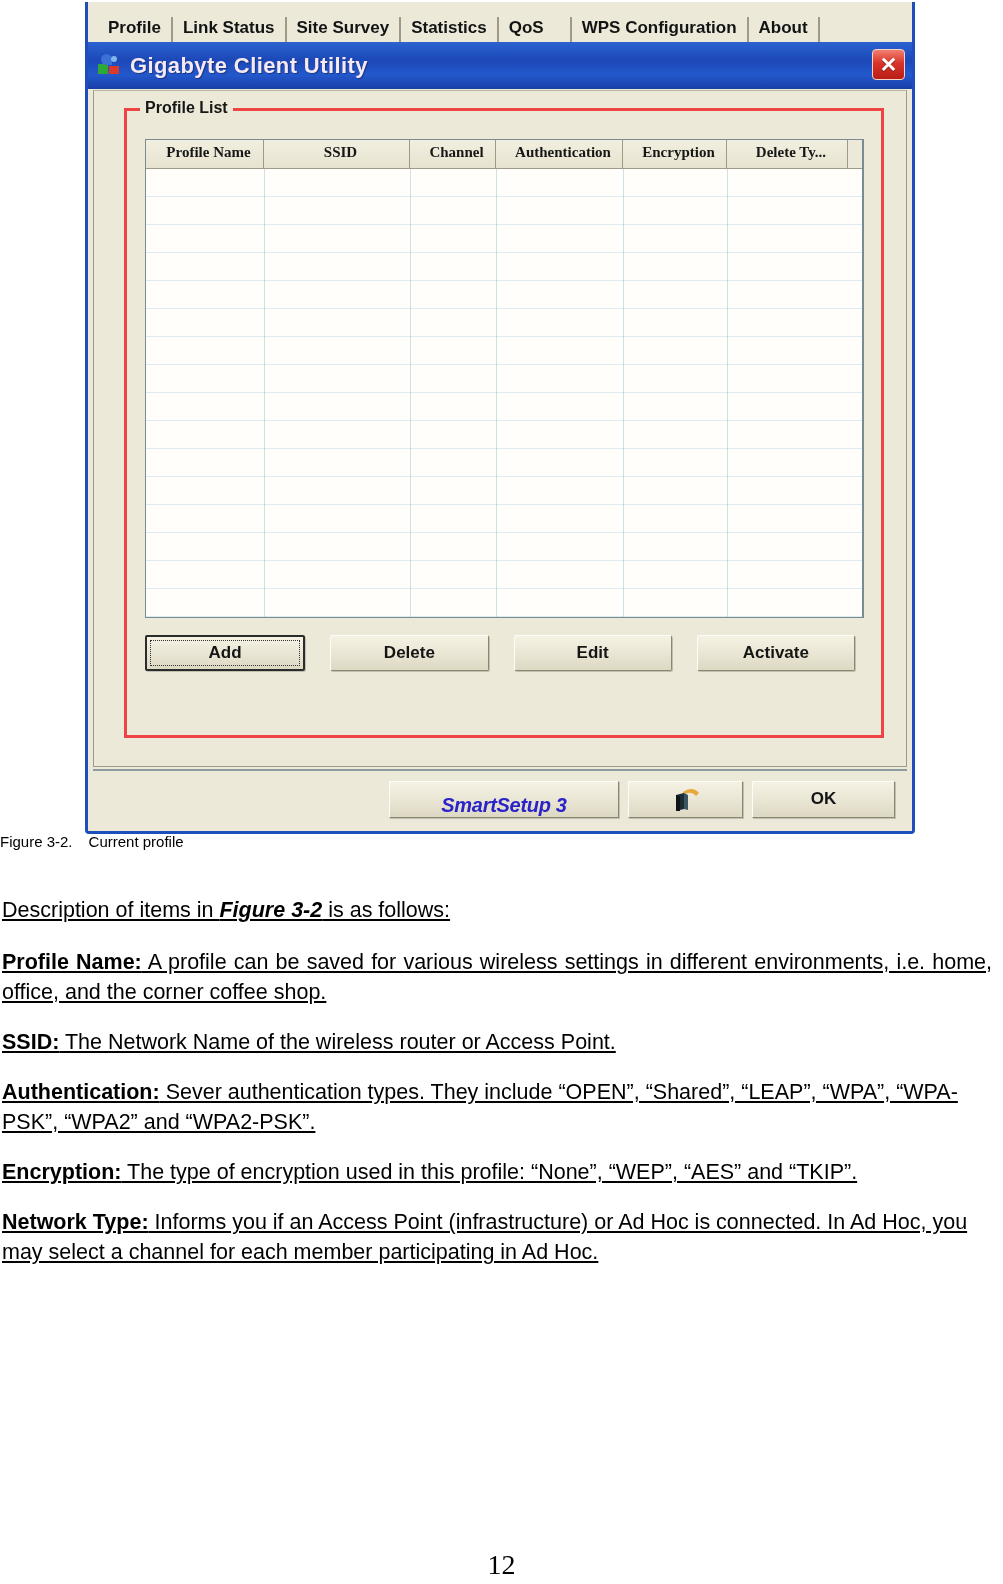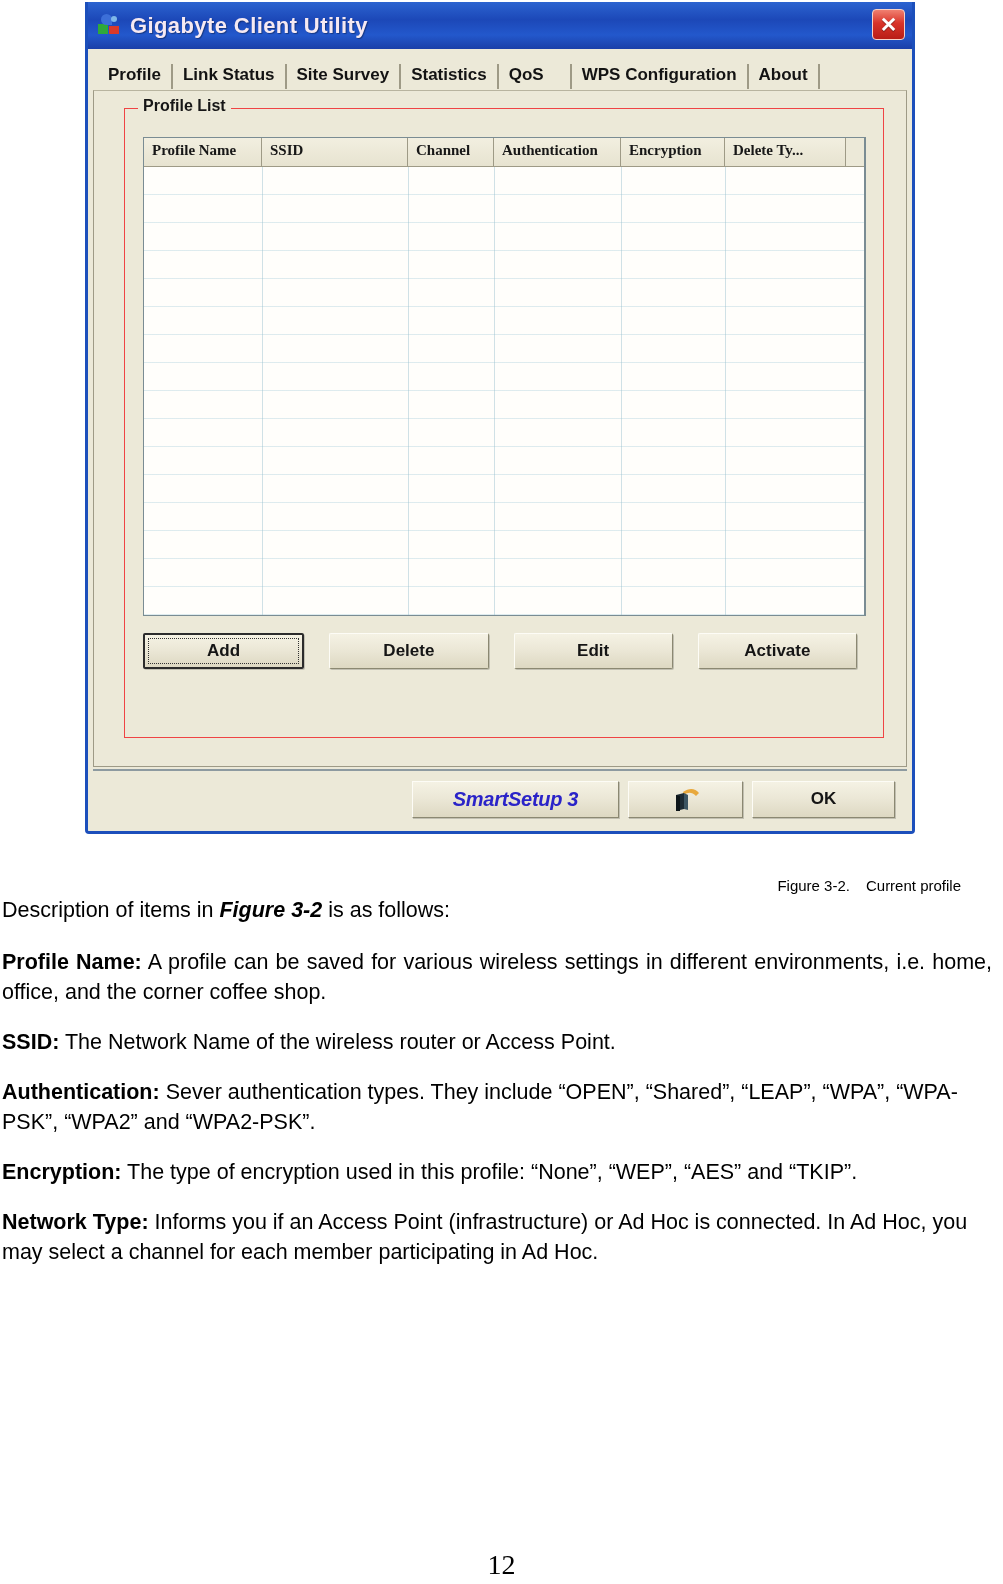--- a/index.html
+++ b/index.html
@@ -123,22 +123,23 @@
     border-top-color: #b8b49f;
   }
 
   
   #profile-group {
     position: absolute;
     left: 30px;
     top: 17px;
     right: 22px;
     bottom: 28px;
-    border: 1px solid #ef4444;
-    box-sizing: border-box;
+    border: 3px solid #ef4444;
+    box-sizing: border-box;
+    text-align: center;
   }
   #profile-group-label {
     position: absolute;
     left: 13px;
     top: -11px;
     background: #ece9d8;
     padding: 0 5px;
     font-size: 16px;
     font-weight: bold;
     color: #161616;
@@ -255,28 +256,28 @@
     background: #ece9d8;
     border-top: 2px solid #8d9aa0;
     display: flex;
     align-items: center;
     justify-content: flex-end;
     padding-right: 12px;
     box-sizing: border-box;
     gap: 9px;
   }
   #smartsetup-button {
-    width: 207px;
+    width: 230px;
     height: 37px;
     background: linear-gradient(180deg, #f5f2e4 0%, #ebe7d6 48%, #ddd8c2 100%);
     border: 1px solid #8b8872;
     border-top-color: #fdfcf6;
     border-left-color: #fdfcf6;
     display: flex;
-    align-items: center;
+    align-items: flex-end;
     justify-content: center;
     cursor: pointer;
     box-sizing: border-box;
     box-shadow: 1px 1px 0 rgba(0,0,0,0.18);
   }
   #smartsetup-label {
     font-size: 20px;
     font-weight: bold;
     font-style: italic;
     color: #2a23c8;
@@ -312,39 +313,40 @@
     font-size: 17px;
     font-weight: bold;
     color: #151515;
     box-shadow: 1px 1px 0 rgba(0,0,0,0.18);
   }
 
   
   #figure-caption {
     position: absolute;
     left: 0;
-    top: 877px;
+    top: 833px;
     width: 961px;
-    text-align: right;
+    text-align: left;
     font-size: 15px;
     color: #000;
   }
   #figure-caption .gap { display: inline-block; width: 16px; }
 
   #doc-text {
     position: absolute;
     left: 2px;
     top: 895px;
     width: 990px;
     font-size: 21.5px;
     line-height: 30px;
     color: #000;
   }
   #doc-text p {
     margin: 0 0 20px 0;
+    text-decoration: underline;
   }
   #doc-text p.justified {
     text-align: justify;
   }
   #doc-text b { font-weight: bold; }
 
   #page-number {
     position: absolute;
     left: 0;
     top: 1549px;
@@ -352,44 +354,44 @@
     text-align: center;
     font-family: "Liberation Serif", serif;
     font-size: 28px;
     color: #000;
   }
 </style>
 </head>
 <body>
 
 <div id="app-window">
-
-  <div id="title-bar">
-    <div id="title-icon">
-      <span class="blk b1"></span>
-      <span class="blk b2"></span>
-      <span class="blk b3"></span>
-      <span class="blk b4"></span>
-    </div>
-    <div id="title-text">Gigabyte Client Utility</div>
-    <div id="close-button">
-      <span class="x">✕</span>
-    </div>
-  </div>
 
   <div id="tab-strip">
     <div class="tab active">Profile</div>
     <div class="tab">Link Status</div>
     <div class="tab">Site Survey</div>
     <div class="tab">Statistics</div>
     <div class="tab wide">QoS</div>
     <div class="tab">WPS Configuration</div>
     <div class="tab">About</div>
   </div>
 
+  <div id="title-bar">
+    <div id="title-icon">
+      <span class="blk b1"></span>
+      <span class="blk b2"></span>
+      <span class="blk b3"></span>
+      <span class="blk b4"></span>
+    </div>
+    <div id="title-text">Gigabyte Client Utility</div>
+    <div id="close-button">
+      <span class="x">✕</span>
+    </div>
+  </div>
+
   <div id="client-area">
 
     <div id="profile-group">
       <div id="profile-group-label">Profile List</div>
 
       <div id="profile-list">
         <div id="list-header">
           <div class="col" style="width:118px">Profile Name</div>
           <div class="col" style="width:146px">SSID</div>
           <div class="col" style="width:86px">Channel</div>

